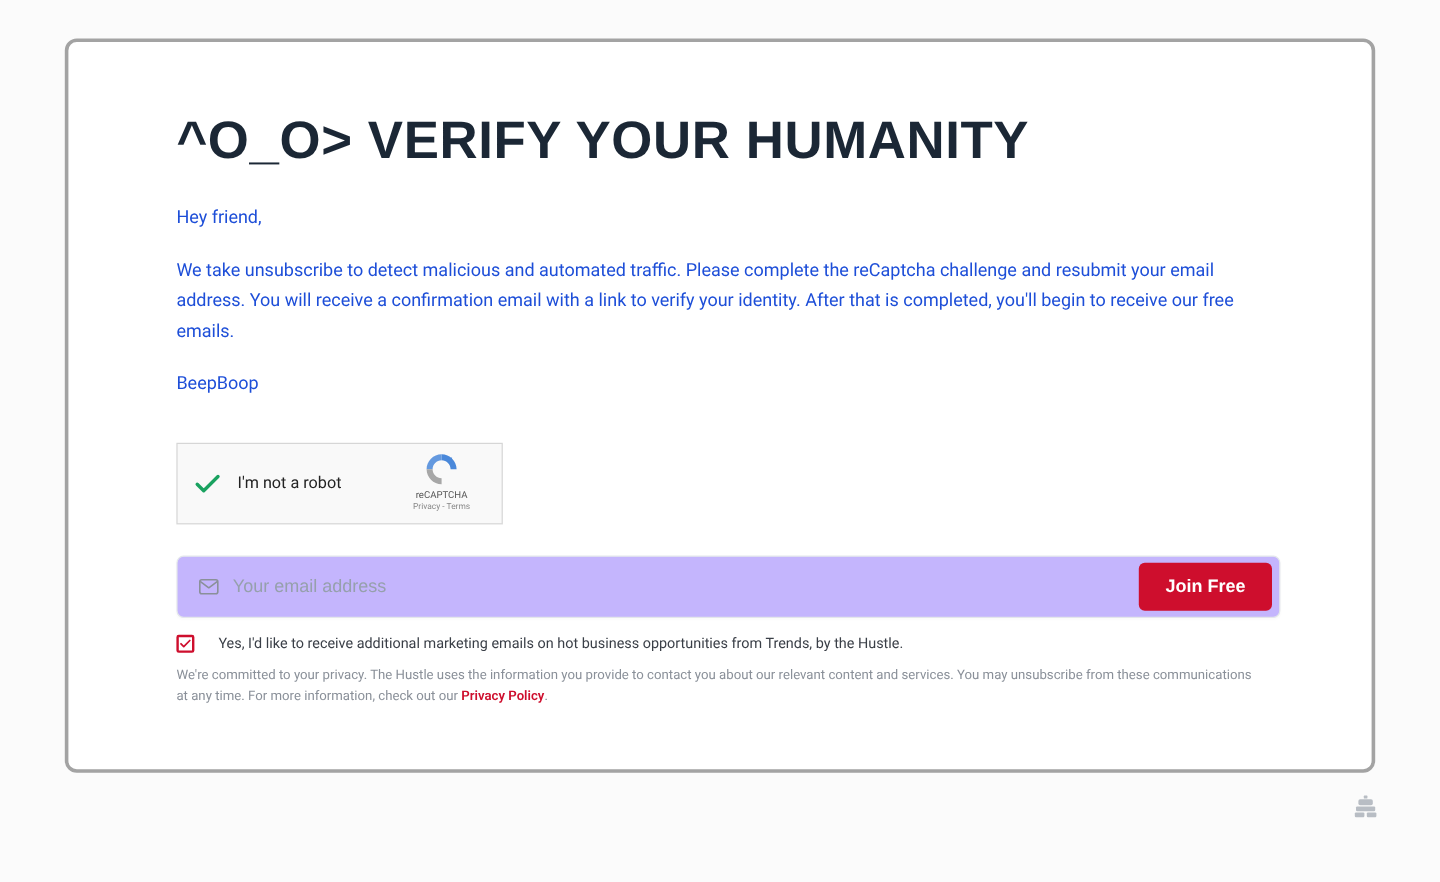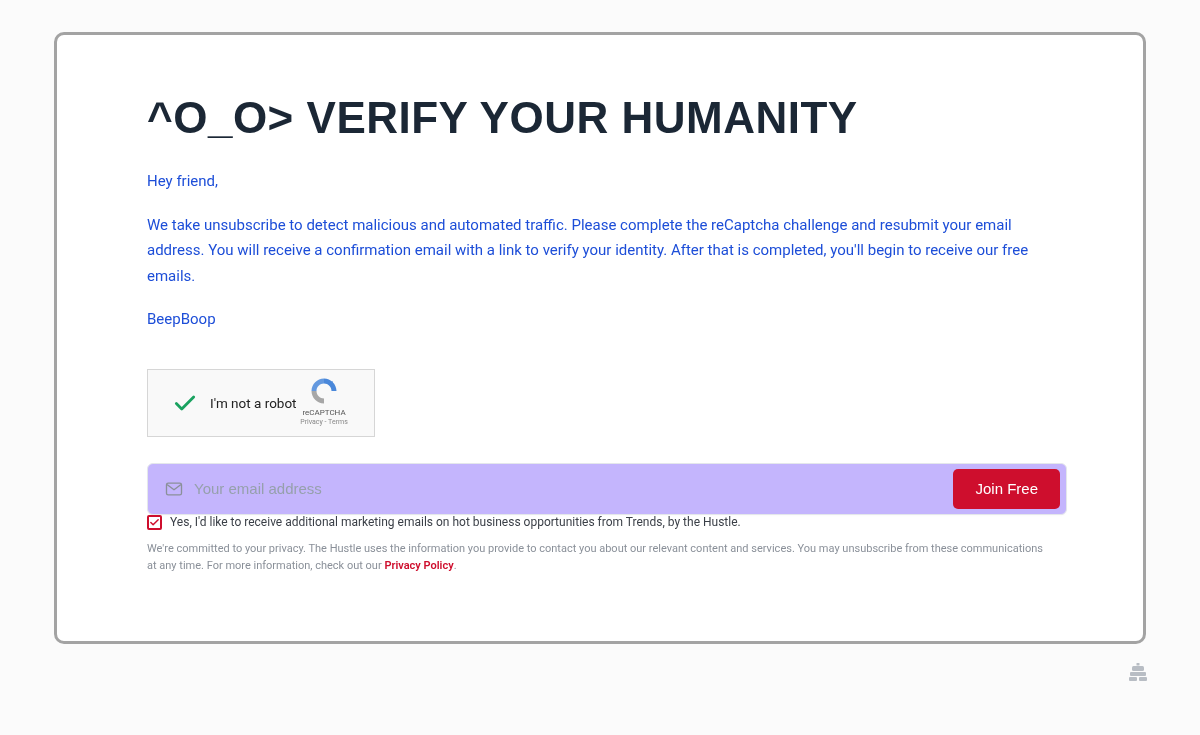--- a/index.html
+++ b/index.html
@@ -35,27 +35,27 @@
     font-stretch: condensed;
   }
   .para {
     font-size: 15px;
     line-height: 1.7;
     color: #1d4ed8;
     margin-bottom: 18px;
   }
   .recaptcha {
     margin-top: 36px;
-    width: 228px;
+    width: 272px;
     height: 68px;
     border: 1px solid #d6d6d6;
     background: #f9f9f9;
     display: flex;
     align-items: center;
-    padding-left: 24px;
+    padding-left: 12px;
     position: relative;
   }
   .recaptcha .check {
     width: 26px;
     height: 26px;
     display: flex;
     align-items: center;
     justify-content: center;
     margin-right: 12px;
   }
@@ -107,27 +107,28 @@
   }
   .email-row input::placeholder { color: #96a0ac; }
   .join-btn {
     background: #ce0e2d;
     color: #fff;
     border: none;
     border-radius: 5px;
     height: 40px;
     padding: 0 22px;
     font-size: 15px;
-    font-weight: 400;
+    font-weight: 700;
     cursor: pointer;
   }
   .consent-row {
+    margin-top: 14px;
     display: flex;
     align-items: flex-start;
-    gap: 8px;
+    gap: 20px;
   }
   .consent-row .cbox {
     width: 15px;
     height: 15px;
     border: 2px solid #ce0e2d;
     border-radius: 2px;
     display: flex;
     align-items: center;
     justify-content: center;
     flex-shrink: 0;

